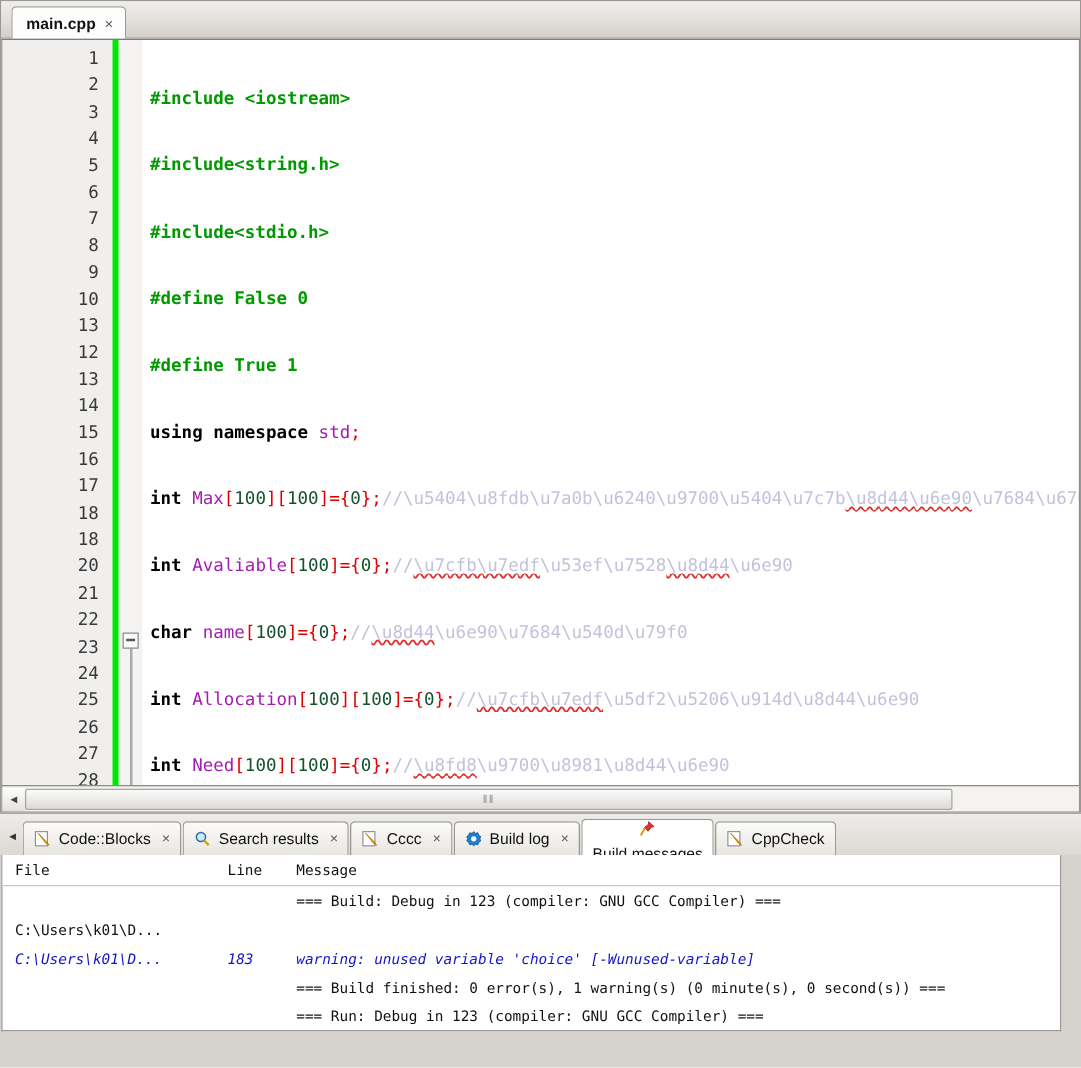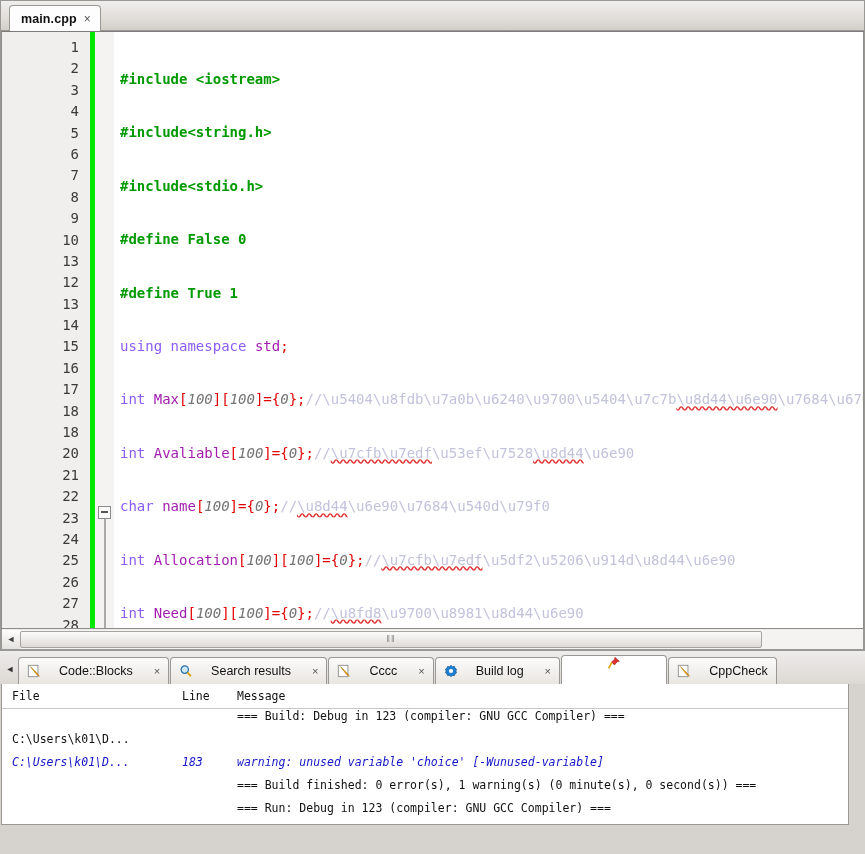--- a/index.html
+++ b/index.html
@@ -71,23 +71,23 @@
   .code{
     flex:1 1 auto;position:relative;overflow:hidden;
     background:#ffffff;
     padding-top:5px;
     font-family:"DejaVu Sans Mono","Liberation Mono",monospace;
     font-size:14px;
     white-space:pre;
   }
   .code .ln{height:21.4px;line-height:21.4px;padding-left:6px;}
 
-  .k   {color:#8b5cf6;font-weight:normal;}      
+  .k   {color:#000000;font-weight:bold;}      
   .pre {color:#009900;font-weight:bold;}      
-  .num {color:#737373;font-style:italic;}                        
+  .num {color:#14532d;}                        
   .br  {color:#e00000;}                        
   .id  {color:#a21caf;}                        
   .cm  {color:#c2c2dc;}
   .sq  {text-decoration:underline wavy #e03030;text-decoration-skip-ink:none;}
 
   
   .hscroll{
     flex:0 0 21px;height:21px;display:flex;align-items:center;
     background:#ececec;border:1px solid #9a9894;border-top:none;
     box-sizing:border-box;
@@ -121,21 +121,21 @@
     background:linear-gradient(#eeecea,#dcd9d4);
     border-top:1px solid #9a9894;
     padding-left:2px;box-sizing:border-box;
     overflow:hidden;
   }
   .scroll-left{
     width:16px;height:30px;display:flex;align-items:center;justify-content:center;
     font-size:9px;color:#333;cursor:pointer;
   }
   .ltab{
-    height:27px;display:flex;align-items:center;gap:18px;
+    height:27px;display:flex;align-items:center;gap:6px;
     padding:0 8px;margin-right:1px;
     background:linear-gradient(#fbfbfa,#e9e6e1);
     border:1px solid #9a9894;border-bottom:none;
     border-radius:4px 4px 0 0;
     box-sizing:border-box;font-size:12.5px;color:#111;
     cursor:pointer;white-space:nowrap;
   }
   .ltab.active{background:#ffffff;height:29px;font-weight:normal;flex-direction:column;}
   .ltab .lx{font-size:11px;color:#555;margin-left:3px;}
   .ticon{width:14px;height:14px;flex:0 0 14px;display:block;}
@@ -150,21 +150,21 @@
   }
   .lt-head{
     display:flex;height:24px;align-items:center;
     border-bottom:1px solid #c9c7c3;
     background:#ffffff;color:#111;
   }
   .lt-head div{padding-left:10px;box-sizing:border-box;}
   .c-file{width:170px;flex:0 0 170px;}
   .c-line{width:55px;flex:0 0 55px;}
   .c-msg {flex:1 1 auto;}
-  .lt-row{display:flex;height:23px;align-items:flex-start;color:#111;}
+  .lt-row{display:flex;height:23px;align-items:center;color:#111;}
   .lt-row div{padding-left:10px;box-sizing:border-box;overflow:hidden;white-space:nowrap;}
   .lt-row.warn div{color:#1414c8;font-style:italic;}
 </style>
 </head>
 <body>
 
 <div class="app">
 
   <div class="editor-pane">
 

